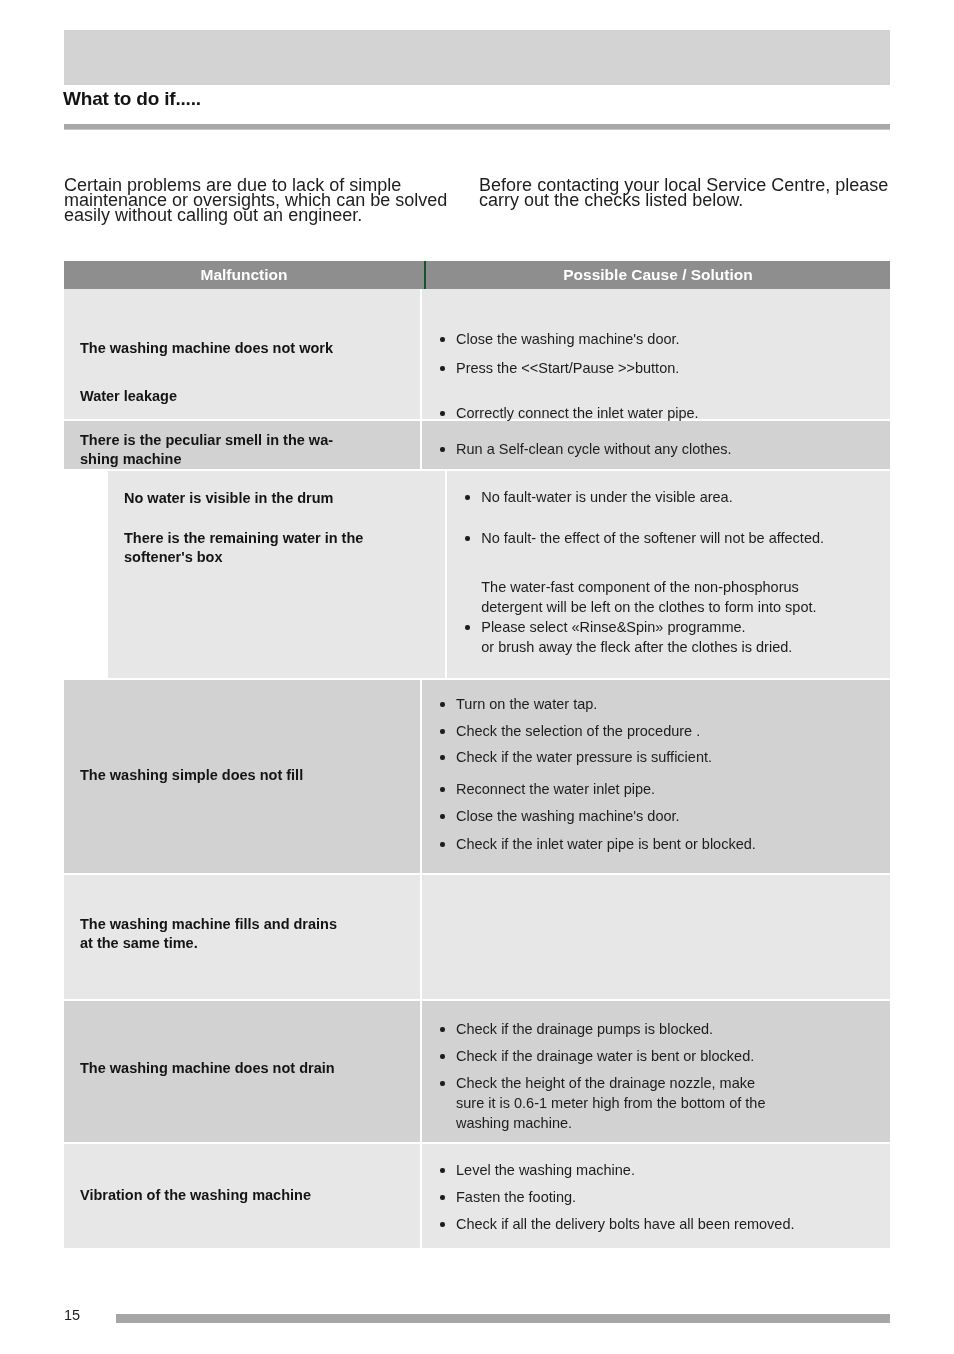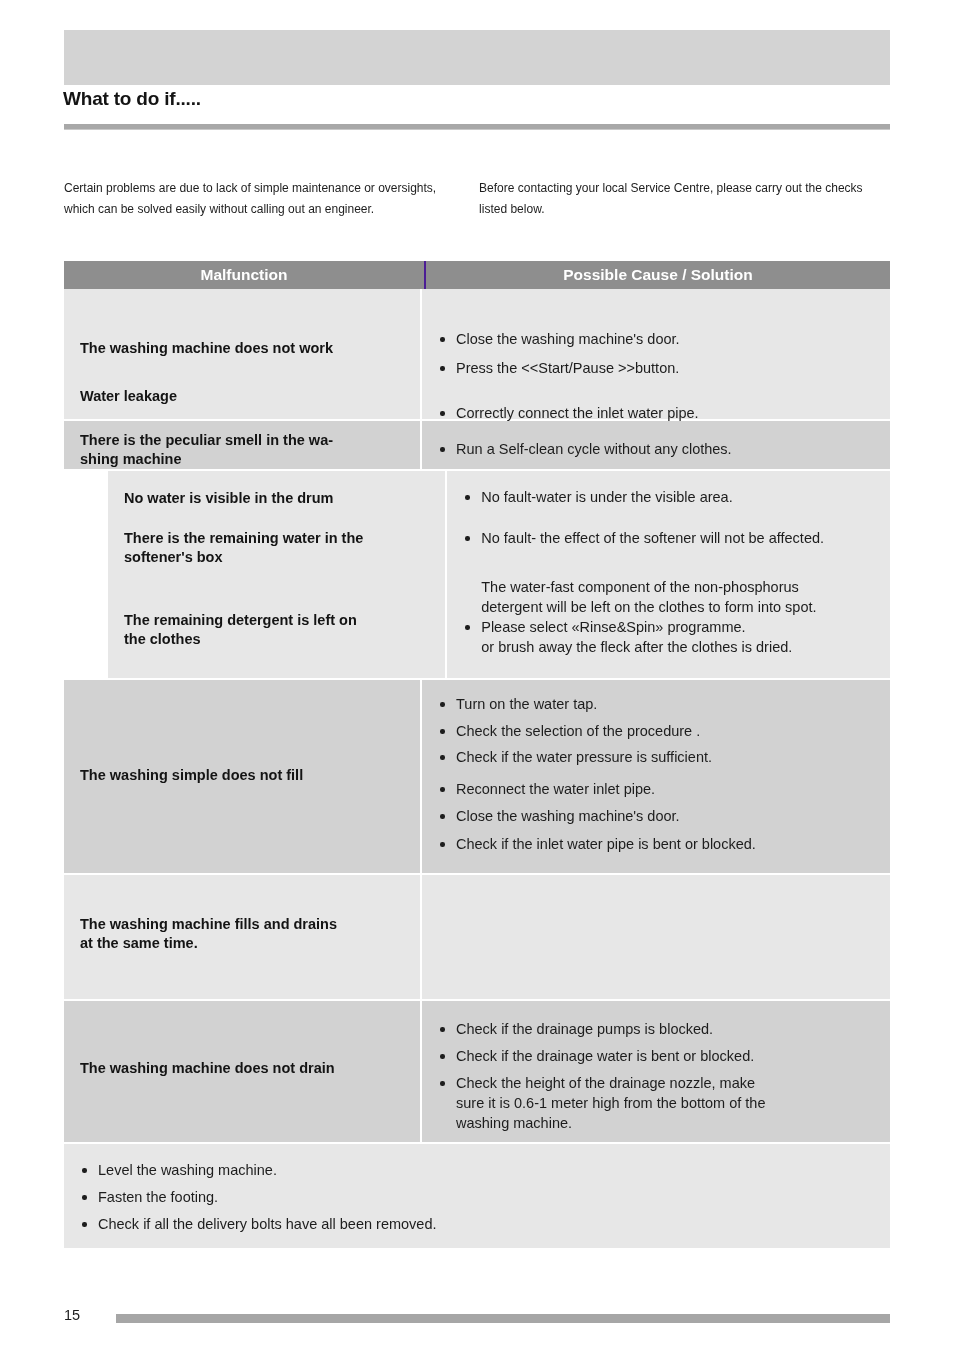--- a/index.html
+++ b/index.html
@@ -59,22 +59,22 @@
   .intro {
     position: absolute;
     left: 64px;
     top: 178px;
     width: 826px;
     display: flex;
     gap: 10px;
   }
   .intro-col {
     width: 400px;
-    font-size: 12px;
-    line-height: 21px;
+    font-size: 18px;
+    line-height: 15px;
     color: #1d1d1d;
   }
   .intro-col.right {
     width: 416px;
     padding-left: 10px;
   }
   .intro-col p { margin: 0; }
 
   
   .table {
@@ -92,21 +92,21 @@
   }
   .th {
     color: #ffffff;
     font-size: 15.5px;
     font-weight: bold;
     display: flex;
     align-items: center;
     justify-content: center;
     height: 28px;
   }
-  .th.col-left  { width: 360px; border-right: 2px solid #4c1d95; }
+  .th.col-left  { width: 360px; border-right: 2px solid #14532d; }
   .th.col-right { width: 464px; }
 
   .trow {
     display: flex;
     border-bottom: 2px solid #ffffff;
   }
   .trow.shade-a { background: #e7e7e7; }
   .trow.shade-b { background: #d2d2d2; }
 
   .td-left {
@@ -219,21 +219,20 @@
           <div class="td-right" style="position: relative;">
             <ul class="sol-list">
               <li class="sol-item bulleted" style="position: absolute; left: 12px; right: 8px; top: 18px;">Run a Self-clean cycle without any clothes.</li>
             </ul>
           </div>
         </div>
         <div class="trow shade-a" style="height: 207px; position: relative; margin-left: 44px;">
           <div class="td-left" style="position: relative;">
             <div class="mal" style="position: absolute; left: 16px; right: 6px; top: 18px;">No water is visible in the drum</div>
             <div class="mal" style="position: absolute; left: 16px; right: 6px; top: 58px;">There is the remaining  water in the<br> softener's  box</div>
-            <div class="mal" style="position: absolute; left: 16px; right: 6px; top: 140px;">The remaining  detergent is left  on<br> the clothes</div>
           </div>
           <div class="td-right" style="position: relative;">
             <ul class="sol-list">
               <li class="sol-item bulleted" style="position: absolute; left: 12px; right: 8px; top: 16px;">No fault-water is under the visible area.</li>
               <li class="sol-item bulleted" style="position: absolute; left: 12px; right: 8px; top: 57px;">No fault- the  effect of the softener will not be affected.</li>
               <li class="sol-item nobullet" style="position: absolute; left: 12px; right: 8px; top: 106px;">The water-fast  component of the non-phosphorus<br>detergent will be left on the clothes to form into spot.</li>
               <li class="sol-item bulleted" style="position: absolute; left: 12px; right: 8px; top: 146px;"> Please select «Rinse&amp;Spin» programme.<br>or brush away the  fleck after the clothes is dried.</li>
             </ul>
           </div>
         </div>
@@ -263,20 +262,23 @@
           </div>
           <div class="td-right" style="position: relative; padding-left: 11px;">
             <ul class="sol-list">
               <li class="sol-item bulleted" style="position: absolute; left: 12px; right: 8px; top: 18px;">Check if the drainage pumps is blocked.</li>
               <li class="sol-item bulleted" style="position: absolute; left: 12px; right: 8px; top: 45px;">Check if the drainage water is bent or  blocked.</li>
               <li class="sol-item bulleted" style="position: absolute; left: 12px; right: 8px; top: 72px;">Check the height of the drainage nozzle, make<br>sure it is 0.6-1 meter high from the bottom of the<br>washing machine.</li>
             </ul>
           </div>
         </div>
         <div class="trow shade-a" style="height: 104px; position: relative;">
+          <div class="td-left" style="position: relative;">
+            <div class="mal" style="position: absolute; left: 16px; right: 6px; top: 42px;">Vibration of the washing  machine</div>
+          </div>
           <div class="td-right" style="position: relative;">
             <ul class="sol-list">
               <li class="sol-item bulleted" style="position: absolute; left: 12px; right: 8px; top: 16px;">Level  the washing machine.</li>
               <li class="sol-item bulleted" style="position: absolute; left: 12px; right: 8px; top: 43px;">Fasten the footing.</li>
               <li class="sol-item bulleted" style="position: absolute; left: 12px; right: 8px; top: 70px;">Check if all the delivery bolts have all  been removed.</li>
             </ul>
           </div>
         </div>
       </div>
 

